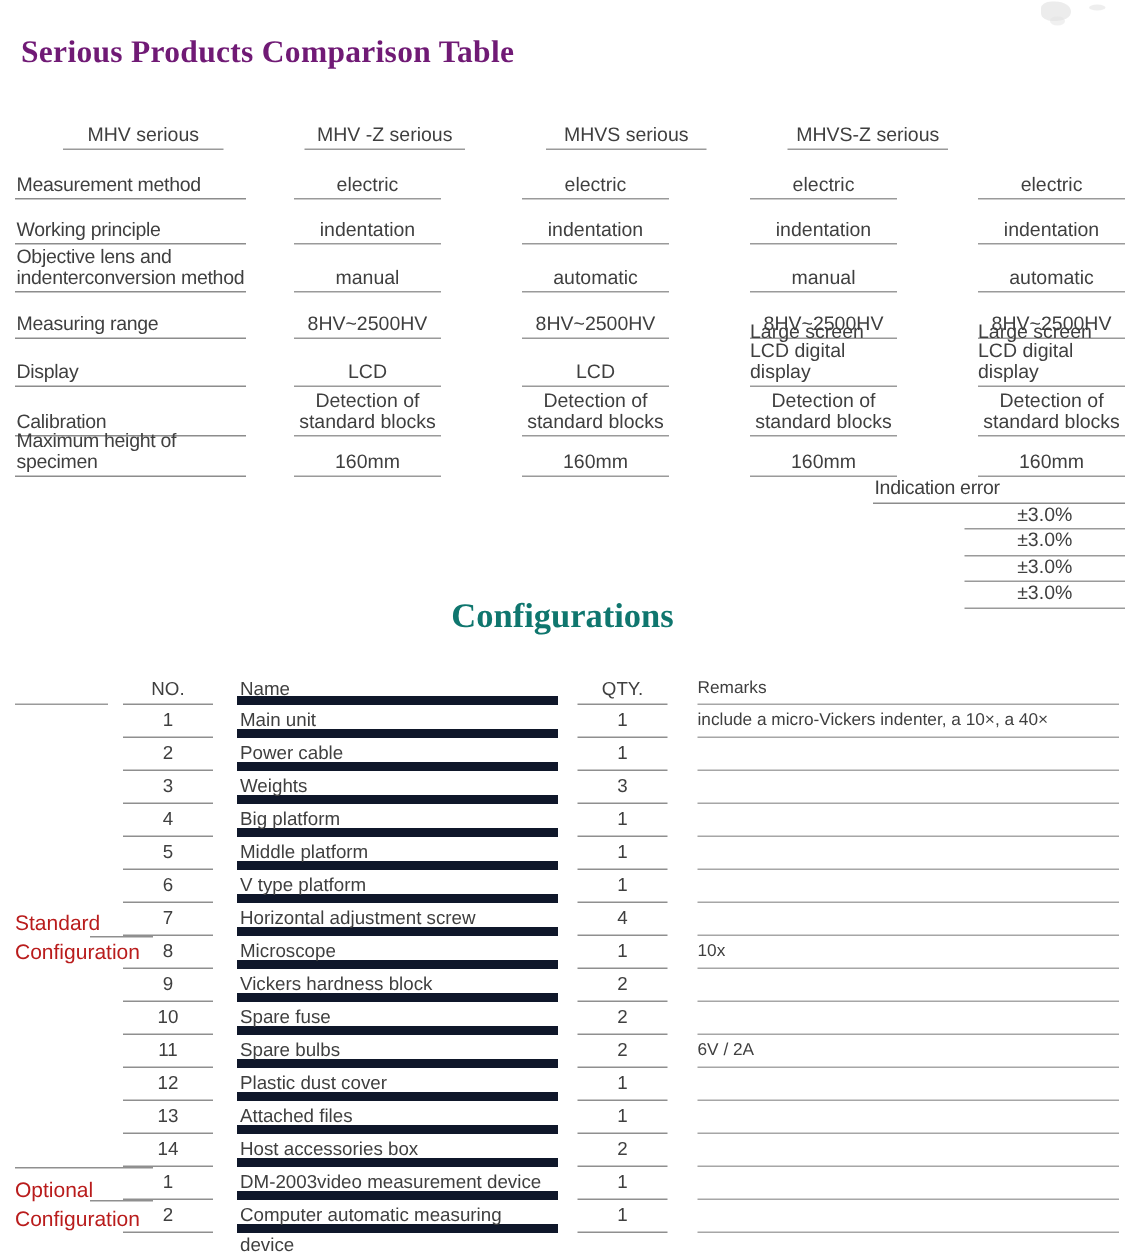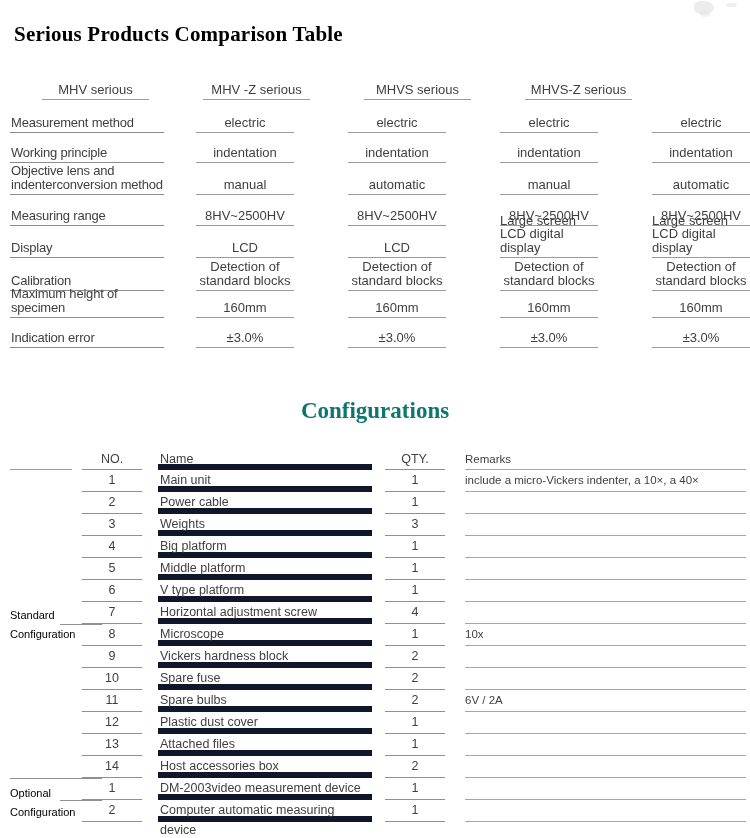--- a/index.html
+++ b/index.html
@@ -10,35 +10,35 @@
   
   .smudge1 { position:absolute; left:694px; top:1px; width:20px; height:13px;
     background:#dcdcdc; opacity:.55; border-radius:40% 60% 55% 45%; }
   .smudge2 { position:absolute; left:700px; top:11px; width:10px; height:6px;
     background:#e2e2e2; opacity:.5; border-radius:50%; }
   .smudge3 { position:absolute; left:726px; top:3px; width:11px; height:4px;
     background:#e0e0e0; opacity:.55; border-radius:50%; }
 
   .main-title { position:absolute; left:14px; top:22px;
     font-family:"Liberation Serif", serif; font-weight:bold; font-size:21px;
-    color:#000000; letter-spacing:.2px; }
+    color:#701a75; letter-spacing:.2px; }
 
   
   .comp { position:absolute; left:0; top:78px; width:750px; padding-left:10px; }
   .crow { display:flex; align-items:flex-end; }
   .cl { width:168px; border-bottom:1px solid #8c8c8c; padding:0 0 3px 1px;
     font-size:13px; letter-spacing:-0.2px; line-height:13.5px; white-space:pre-line; }
   .cd { width:107px; border-bottom:1px solid #9a9a9a; margin-left:54px;
     text-align:center; font-size:13px; line-height:13.5px; padding-bottom:3px;
     white-space:pre-line; }
   .cd.first { margin-left:32px; }
   .cd.la { text-align:left; }
   .h0 { height:22px; } .h1 { height:33px; } .h2 { height:30px; }
   .h3 { height:32px; } .h4 { height:31px; } .h5 { height:32px; }
-  .h6 { height:33px; } .h7 { height:27px; } .h8 { height:30px; }
+  .h6 { height:33px; } .h7 { height:27px; } .h8 { height:30px;flex-direction:column; }
 
   .config-title { position:absolute; left:0; top:398px; width:750px; text-align:center;
     font-family:"Liberation Serif", serif; font-weight:bold; font-size:23px;
     color:#0f766e; }
 
   
   .conf { position:absolute; left:0; top:450px; width:750px; }
   .krow { display:flex; height:22px; position:relative; }
   .krow.head { height:20px; }
   .kgrp { width:62px; margin-left:10px; border-bottom:1px solid #9a9a9a; }
@@ -46,22 +46,22 @@
     text-align:center; font-size:12.5px; line-height:20px; }
   .head .kno { margin-left:10px; }
   .kname{ width:214px; margin-left:16px; border-bottom:6px solid #0f172a;
     font-size:12.5px; line-height:20px; padding-left:2px; }
   .kqty { width:60px; margin-left:13px; border-bottom:1px solid #8f8f8f;
     text-align:center; font-size:12.5px; line-height:20px; }
   .krem { width:281px; margin-left:20px; border-bottom:1px solid #a6a6a6;
     font-size:11.5px; line-height:20px; }
   .head .kno, .head .kname, .head .kqty, .head .krem { line-height:18px; }
 
-  .grp-label { position:absolute; left:10px; font-size:11px; line-height:19px;
-    white-space:pre-line; color:#000000; }
+  .grp-label { position:absolute; left:10px; font-size:14px; line-height:19px;
+    white-space:pre-line; color:#b91c1c; }
   .grp-label.standard { top:156px; }
   .grp-label.optional { top:334px; }
   .grp-line { position:absolute; height:1px; background:#8f8f8f; }
   .gl-std { left:60px; top:174px; width:42px; }
   .gl-bot { left:10px; top:328px; width:92px; }
   .gl-opt { left:60px; top:350px; width:42px; }
 </style>
 </head>
 <body>
 

